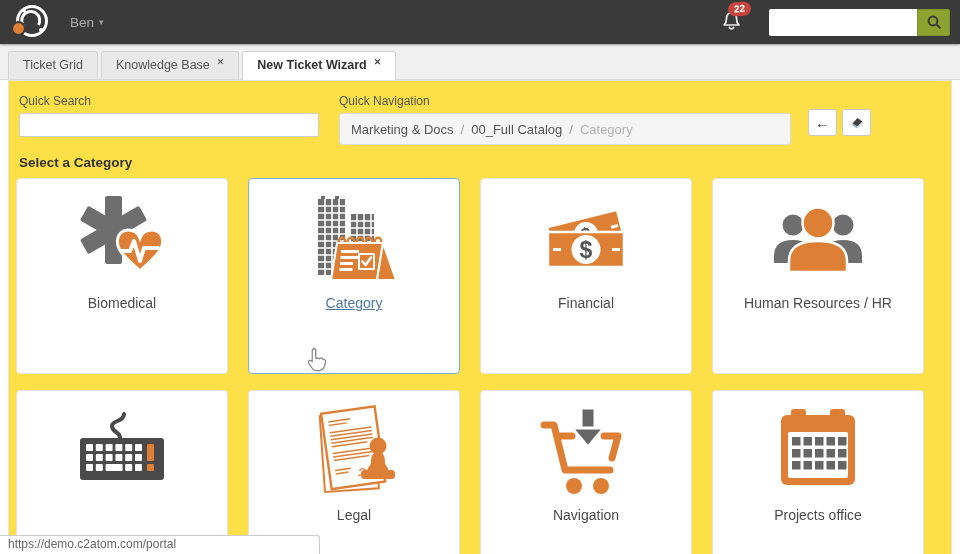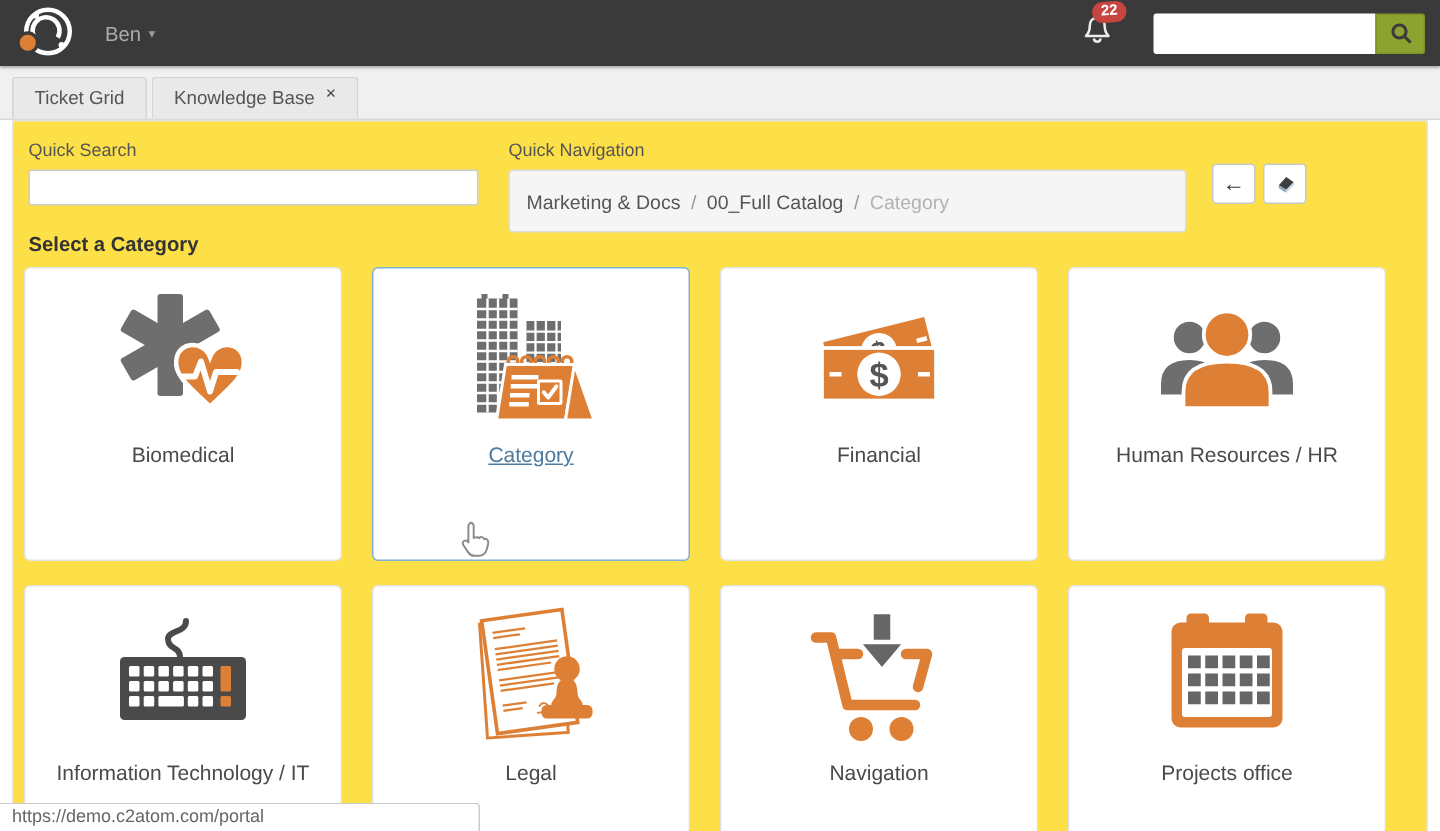--- a/index.html
+++ b/index.html
@@ -30,21 +30,21 @@
   .tab.active { background:#fff; color:#333; font-weight:bold; margin-bottom:-1px; padding-bottom:8px; z-index:6; }
 
   
   .panel { position:absolute; top:80px; left:8px; right:8px; bottom:0; background:#fde047;
            border:1px solid #e3e3e3; border-bottom:none; overflow:hidden; }
   .quick-row { position:relative; height:66px; }
   .field-label { font-size:12px; color:#555; }
   .qs { position:absolute; left:10px; top:10px; }
   .qs input { margin-top:4px; width:300px; height:24px; border:1px solid #ccc; border-radius:2px; padding:0 6px; font-size:13px; outline:none; display:block; }
   .qn { position:absolute; left:330px; top:10px; }
-  .crumb-box { margin-top:4px; width:452px; height:42px; background:#f5f5f5; border:1px solid #dcdcdc;
+  .crumb-box { margin-top:4px; width:452px; height:32px; background:#f5f5f5; border:1px solid #dcdcdc;
                border-radius:3px; display:flex; align-items:center; padding:0 11px; font-size:13px; color:#555; gap:7px; white-space:nowrap; }
   .crumb { cursor:pointer; }
   .crumb-sep { color:#999; }
   .crumb.muted { color:#b2b2b2; cursor:default; }
   .nav-btns { position:absolute; right:80px; top:28px; display:flex; gap:5px; }
   .sq-btn { width:29px; height:27px; background:#fff; border:1px solid #c8c8c8; border-radius:3px;
             display:flex; align-items:center; justify-content:center; cursor:pointer; }
   .sq-btn .arrow { font-size:15px; font-weight:bold; color:#333; line-height:1; }
 
   .section-heading { margin:8px 0 8px 10px; font-size:13.5px; font-weight:bold; color:#333; }
@@ -97,20 +97,23 @@
     </div>
   </div>
 </div>
 
 <div class="tabstrip">
   <div class="tab">
     <span>Ticket Grid</span>
   </div>
   <div class="tab">
     <span>Knowledge Base</span><span class="close">✕</span>
+  </div>
+  <div class="tab active">
+    <span>New Ticket Wizard</span><span class="close">✕</span>
   </div>
 </div>
 
 <div class="panel">
 
   <div class="quick-row">
     <div class="qs">
       <span class="field-label">Quick Search</span>
       <input type="text" value="" style="">
     </div>
@@ -254,21 +257,20 @@
           <rect x="24" y="62" width="7" height="7" rx="1"></rect>
               <rect x="33.8" y="62" width="7" height="7" rx="1"></rect>
           <rect x="43.6" y="62" width="17" height="7" rx="1"></rect>
           <rect x="63.2" y="62" width="7" height="7" rx="1"></rect>
               <rect x="73" y="62" width="7" height="7" rx="1"></rect>
         </g>
         <rect x="85" y="42" width="7" height="17" rx="1" fill="#dd8035"></rect>
         <rect x="85" y="62" width="7" height="7" rx="1" fill="#dd8035"></rect>
       </svg>
         </div>
-      <div class="card-label">Information Technology / IT</div>
     </div>
 
     <div class="card">
       <div class="icon-box">
           <svg width="140" height="100" viewBox="0 0 120 100">
         <g transform="rotate(-4 58 46)">
           <rect x="28" y="12" width="54" height="76" fill="#fff" stroke="#dd8035" stroke-width="2"></rect>
         </g>
         <g transform="rotate(-8 57 45)">
           <rect x="32" y="8" width="54" height="76" fill="#fff" stroke="#dd8035" stroke-width="2.4"></rect>

